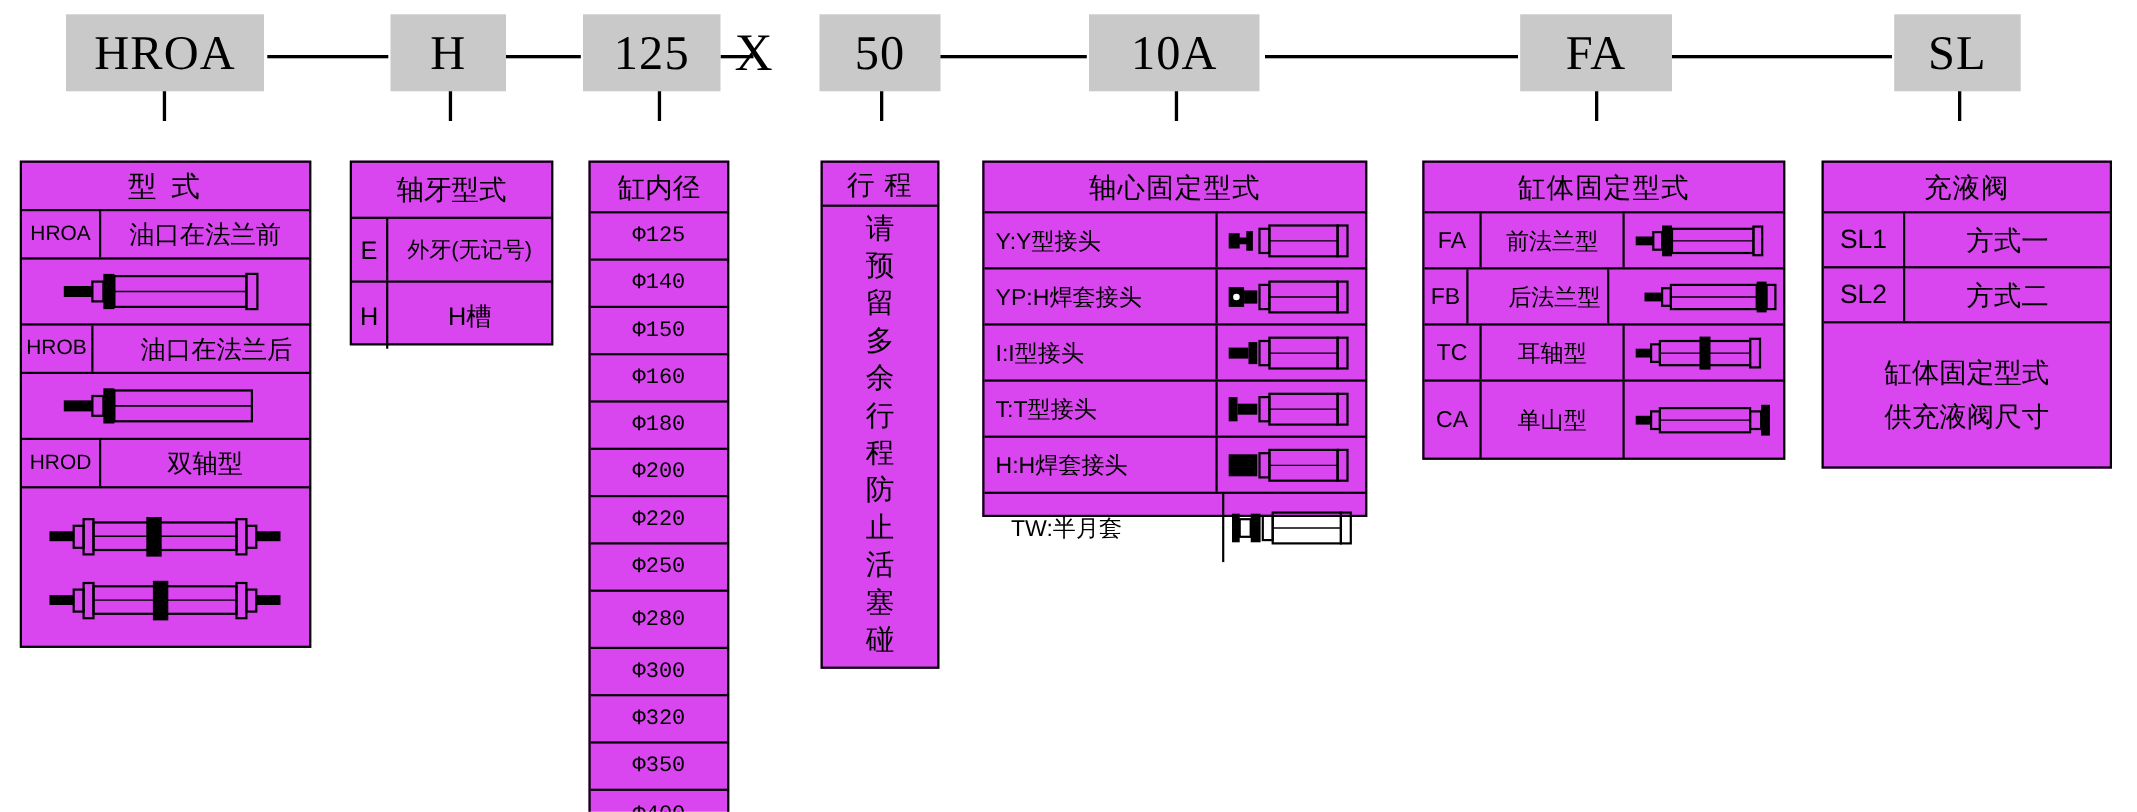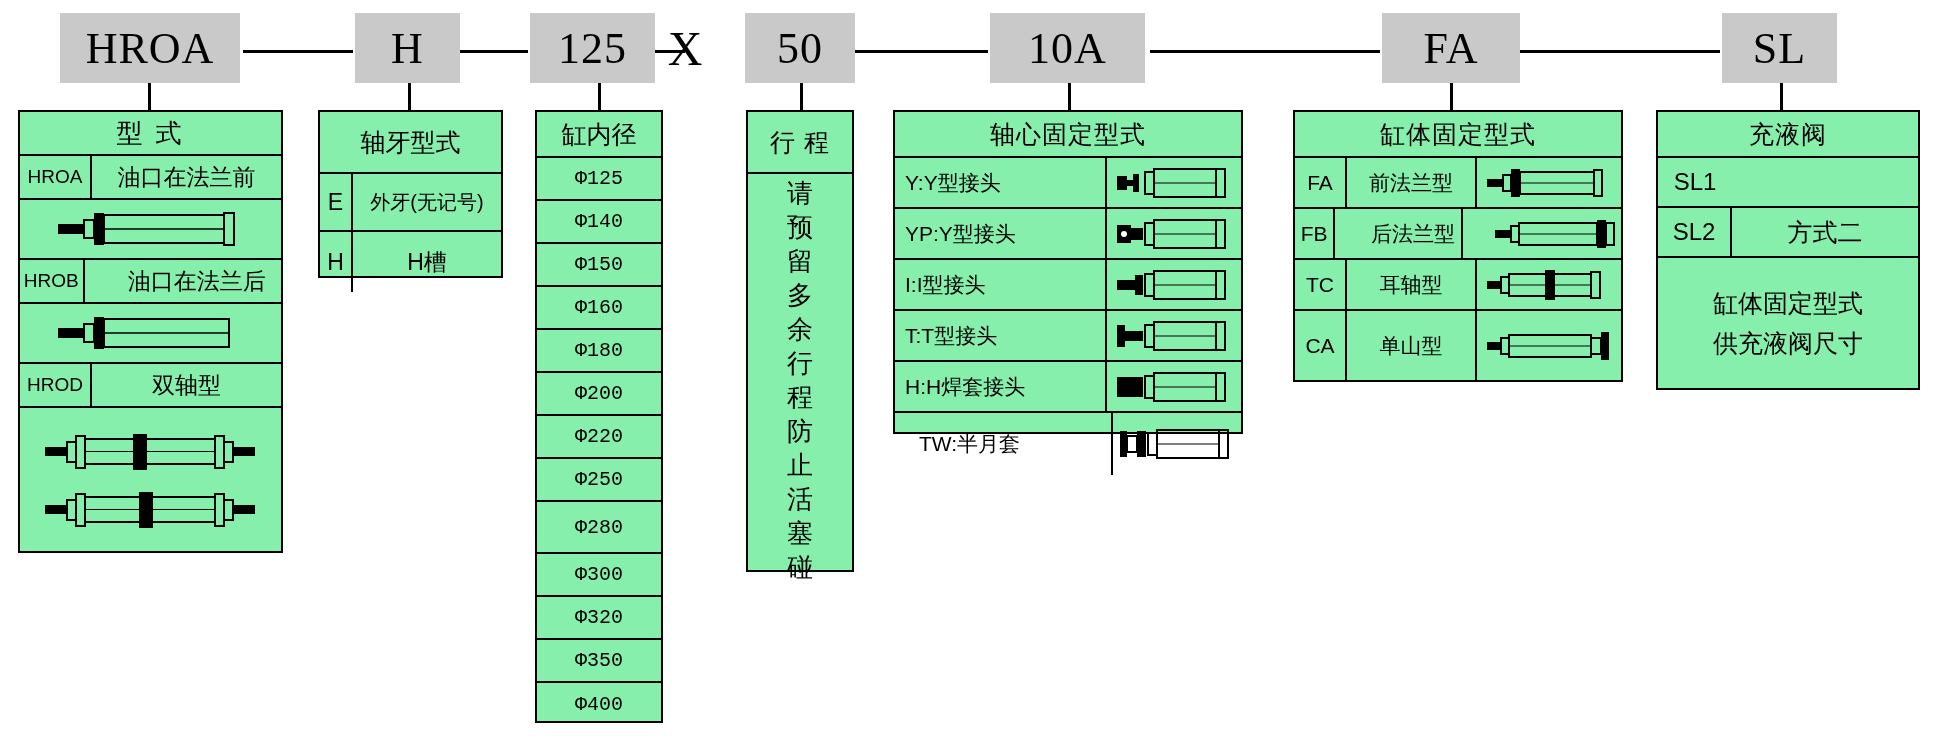--- a/index.html
+++ b/index.html
@@ -38,21 +38,22 @@
     position:absolute;
     background:#000;
     width:3px;
   }
 
   
   .tbl{
     position:absolute;
     border:2px solid #000;
     box-sizing:border-box;
-    background:#86efac;
+    background:#d946ef;
+    margin-top:36px;
   }
   .row{
     display:flex;
     border-bottom:2px solid #000;
     box-sizing:border-box;
   }
   .row:last-child{border-bottom:0;}
   .cell{
     display:flex;align-items:center;justify-content:center;
     box-sizing:border-box;
@@ -185,21 +186,21 @@
           <rect x="172" y="6" width="9" height="32" fill="none" stroke="#000" stroke-width="2"></rect>
           <rect x="181" y="12" width="9" height="20" fill="none" stroke="#000" stroke-width="2"></rect>
           <rect x="190" y="17" width="22" height="9" fill="#000"></rect>
           <line x1="42" y1="21.5" x2="172" y2="21.5" stroke="#000" stroke-width="1.2"></line>
         </svg>
       </div>
     </div>
   </div>
 
   <div class="tbl" style="left:318px;top:110px;width:185px;height:168px;">
-    <div class="row" style="height:62px;text-align:center;">
+    <div class="row" style="height:51px;text-align:center;">
       <div class="cell hdr" style="width:100%;font-size:25px;letter-spacing:0px;">轴牙型式</div>
     </div>
     <div class="row" style="height:58px;">
       <div class="cell" style="width:33px;">E</div>
       <div class="cell small" style="width:148px;font-size:20px;">外牙(无记号)</div>
     </div>
     <div class="row" style="height:60px;">
       <div class="cell" style="width:33px;">H</div>
       <div class="cell" style="width:148px;">H槽</div>
     </div>
@@ -244,21 +245,21 @@
     </div>
     <div class="row" style="height:43px;">
       <div class="cell mono" style="width:100%;">Φ350</div>
     </div>
     <div class="row" style="height:43px;">
       <div class="cell mono" style="width:100%;">Φ400</div>
     </div>
   </div>
 
   <div class="tbl" style="left:746px;top:110px;width:108px;height:462px;">
-    <div class="row" style="height:62px;justify-content:center;">
+    <div class="row" style="height:40px;justify-content:center;">
       <div class="cell hdr" style="width:100%;font-size:25px;letter-spacing:1px;">行  程</div>
     </div>
     <div class="row" style="height:412px;">
       <div class="cell vtext" style="width:100%;">
         <span>请</span>
         <span>预</span>
         <span>留</span>
         <span>多</span>
         <span>余</span>
         <span>行</span>
@@ -286,21 +287,21 @@
           <path d="M2 10 h10 v4 h6 v-6 h6 v18 h-6 v-6 h-6 v4 h-10 z" fill="#000"></path>
           <rect x="30" y="6" width="9" height="22" fill="none" stroke="#000" stroke-width="2"></rect>
           <rect x="39" y="3" width="62" height="28" fill="none" stroke="#000" stroke-width="2"></rect>
           <rect x="101" y="3" width="9" height="28" fill="none" stroke="#000" stroke-width="2"></rect>
           <line x1="39" y1="17" x2="101" y2="17" stroke="#000" stroke-width="1.2"></line>
         </svg>
       </div>
     </div>
 
     <div class="row" style="height:51px;">
-      <div class="cell" style="width:212px;justify-content:flex-start;padding-left:10px;font-size:21px;">YP:Y型接头</div>
+      <div class="cell" style="width:212px;justify-content:flex-start;padding-left:10px;font-size:21px;">YP:H焊套接头</div>
       <div class="wrapcell" style="width:134px;">
         <svg width="118" height="34" viewBox="0 0 118 34">
           <rect x="2" y="8" width="14" height="18" fill="#000"></rect>
           <circle cx="9" cy="17" r="3" fill="#fff"></circle>
           <rect x="16" y="11" width="12" height="12" fill="#000"></rect>
           <rect x="30" y="6" width="9" height="22" fill="none" stroke="#000" stroke-width="2"></rect>
           <rect x="39" y="3" width="62" height="28" fill="none" stroke="#000" stroke-width="2"></rect>
           <rect x="101" y="3" width="9" height="28" fill="none" stroke="#000" stroke-width="2"></rect>
           <line x1="39" y1="17" x2="101" y2="17" stroke="#000" stroke-width="1.2"></line>
         </svg>
@@ -429,20 +430,21 @@
       </div>
     </div>
   </div>
 
   <div class="tbl" style="left:1656px;top:110px;width:264px;height:280px;">
     <div class="row" style="height:46px;">
       <div class="cell hdr" style="width:100%;font-size:25px;letter-spacing:1px;">充液阀</div>
     </div>
     <div class="row" style="height:50px;">
       <div class="cell" style="width:74px;font-size:24px;">SL1</div>
+      <div class="cell" style="width:186px;font-size:25px;">方式一</div>
     </div>
     <div class="row" style="height:50px;">
       <div class="cell" style="width:74px;font-size:24px;">SL2</div>
       <div class="cell" style="width:186px;font-size:25px;">方式二</div>
     </div>
     <div class="row" style="height:130px;">
       <div class="cell" style="width:100%;flex-direction:column;font-size:25px;line-height:40px;">
         <span>缸体固定型式</span>
         <span>供充液阀尺寸</span>
       </div>

